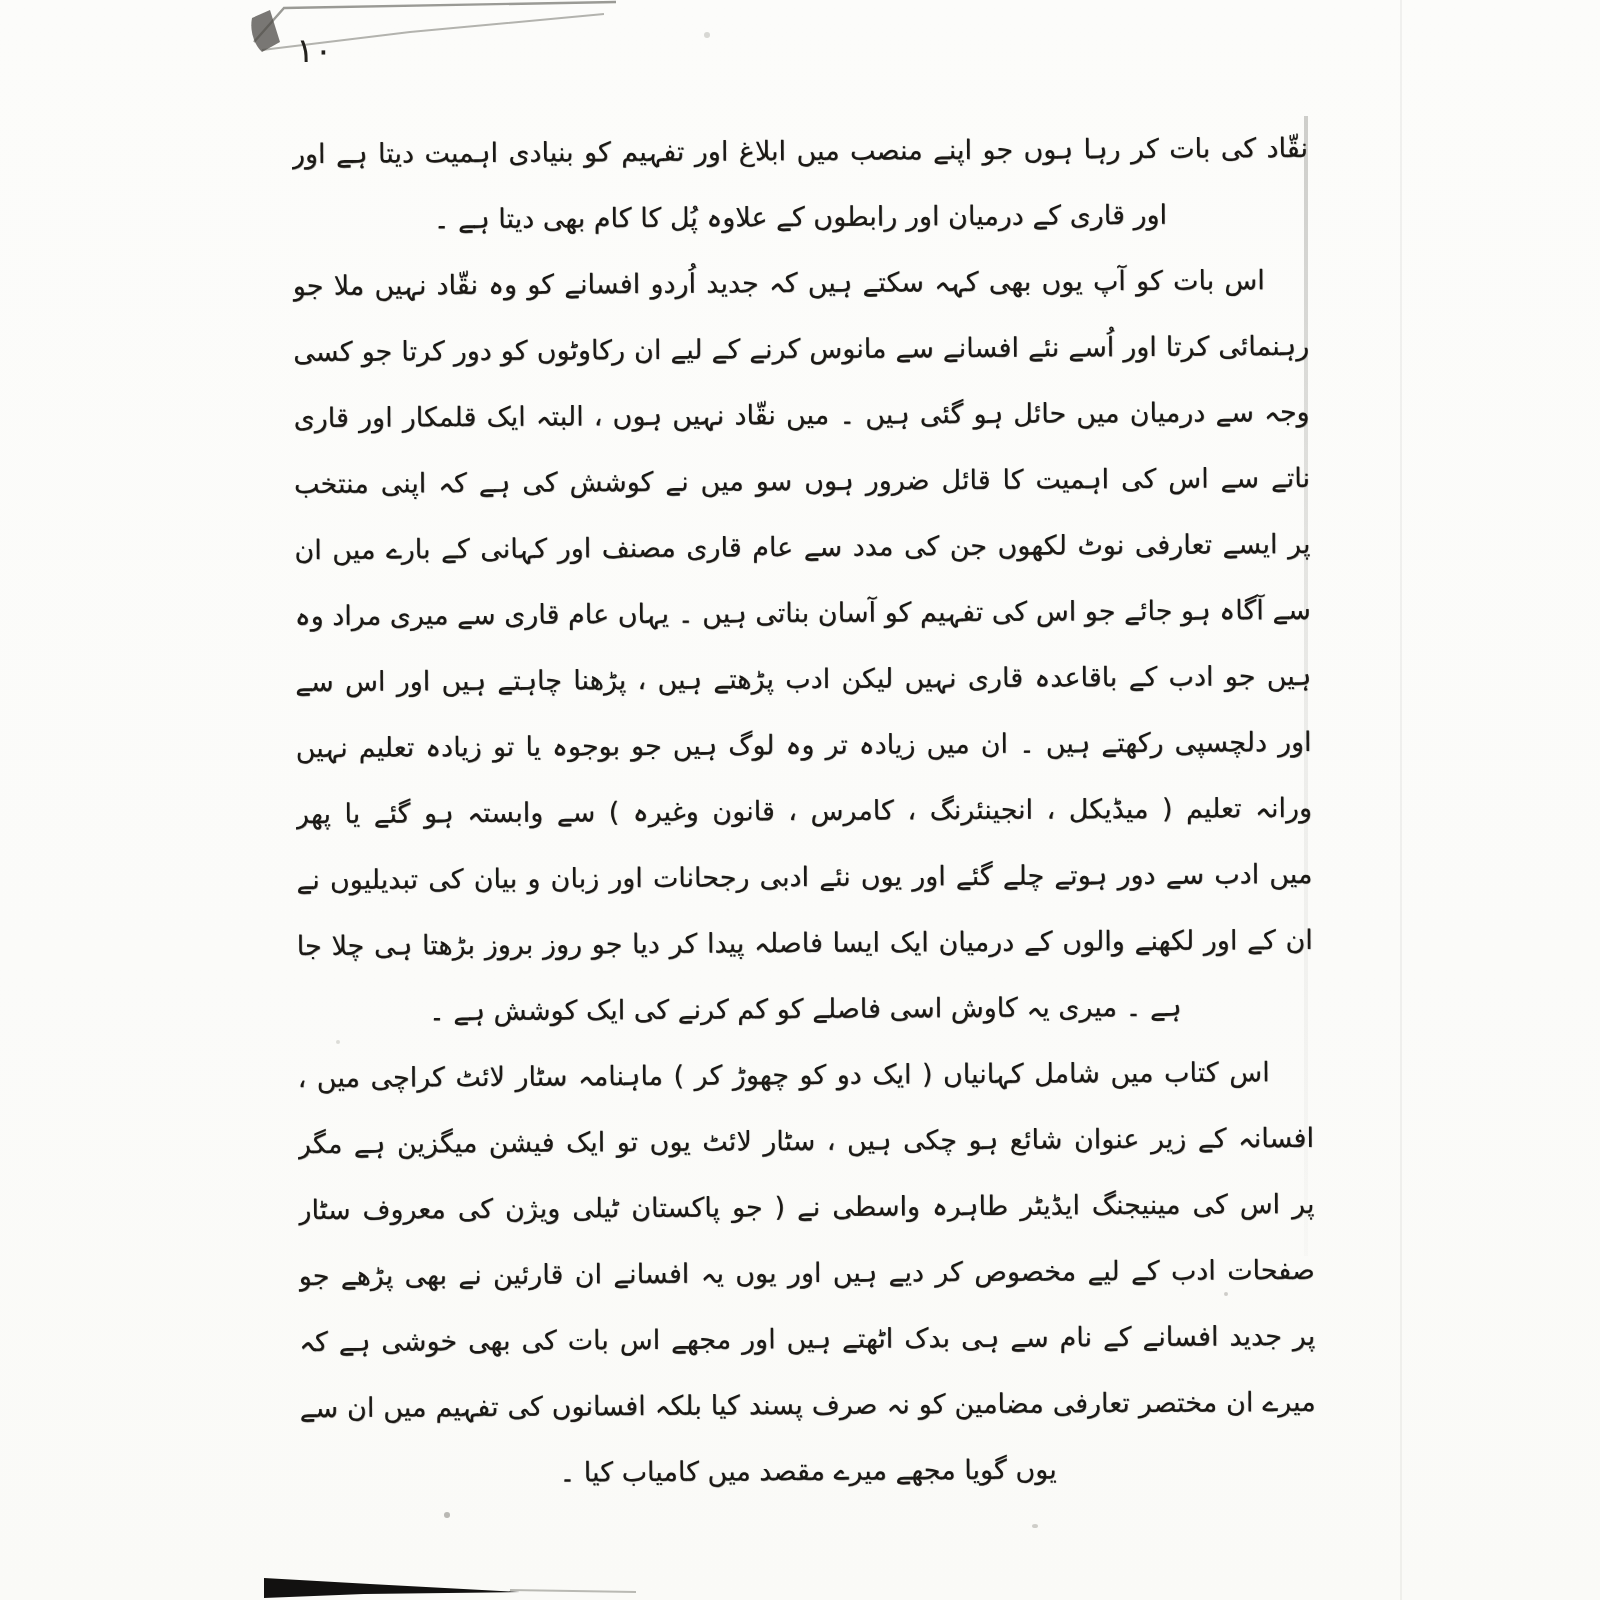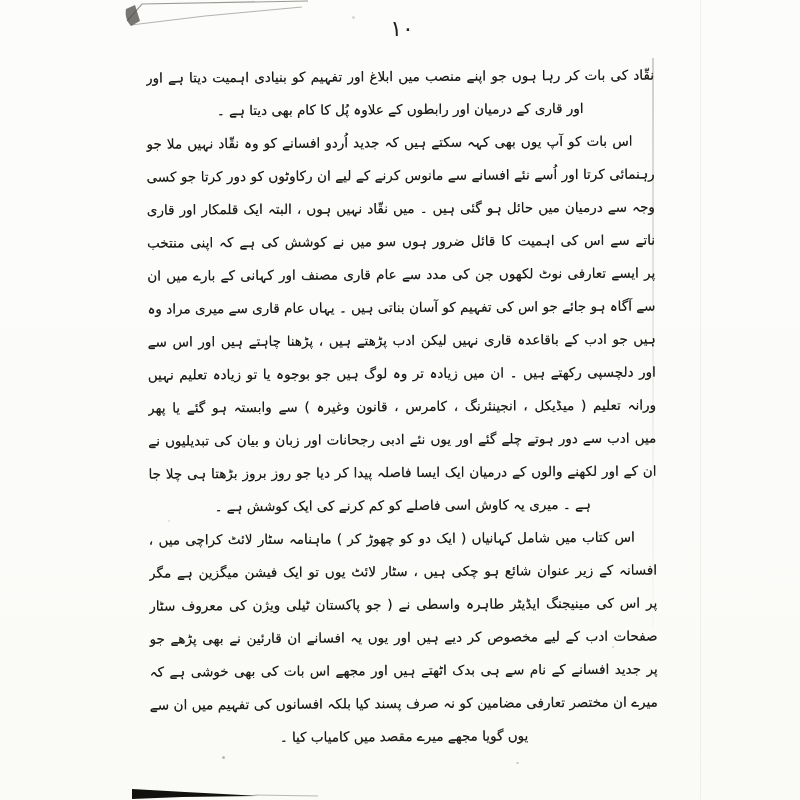--- a/index.html
+++ b/index.html
@@ -16,22 +16,22 @@
     width: 800px;
     height: 800px;
     background: linear-gradient(180deg, #fcfcfa 0%, #fbfbf9 60%, #fafaf7 100%);
   }
   
   .page-number {
     position: absolute;
     top: 16px;
     left: 148px;
     width: 508px;
-    text-align: center;
-    font-size: 22px;
+    text-align: left;
+    font-size: 17px;
     color: #23211d;
     direction: rtl;
     letter-spacing: 2px;
   }
   
   .text-block {
     position: absolute;
     top: 60px;
     left: 148px;
     width: 508px;

